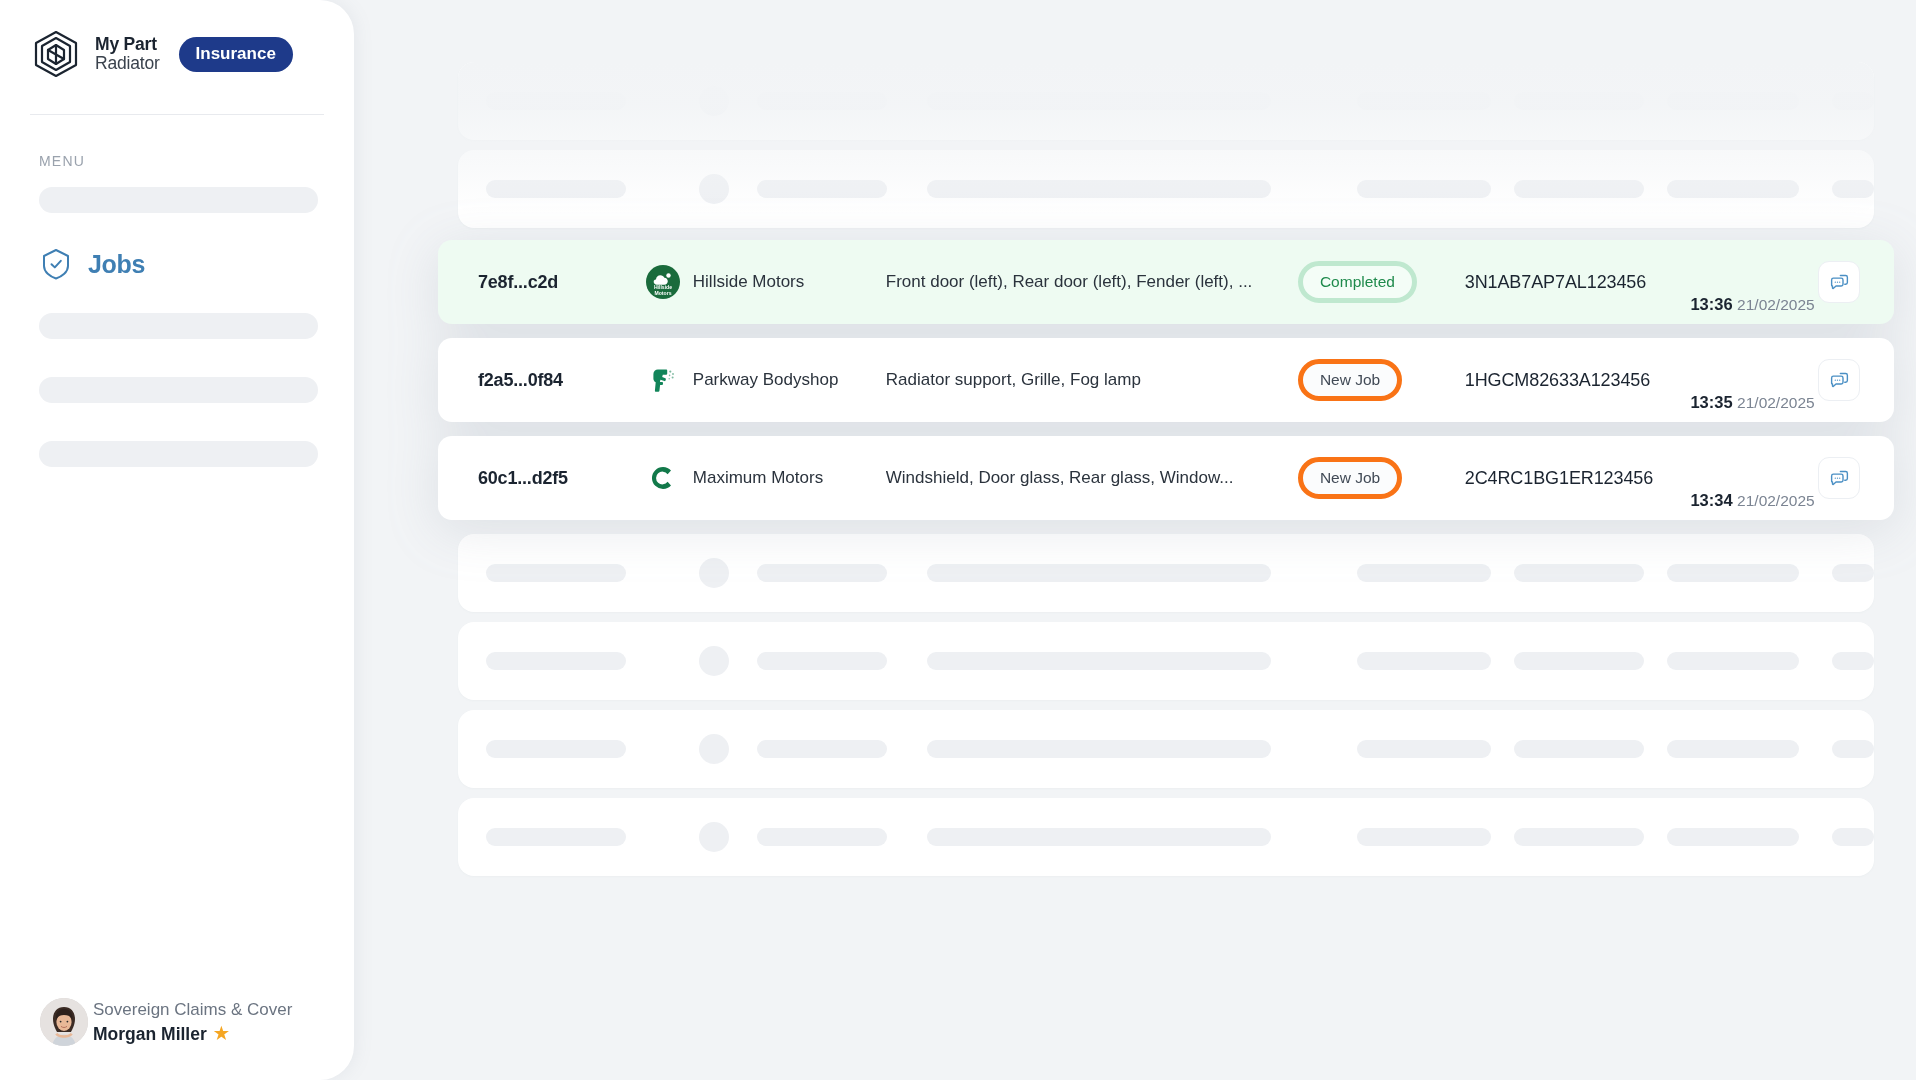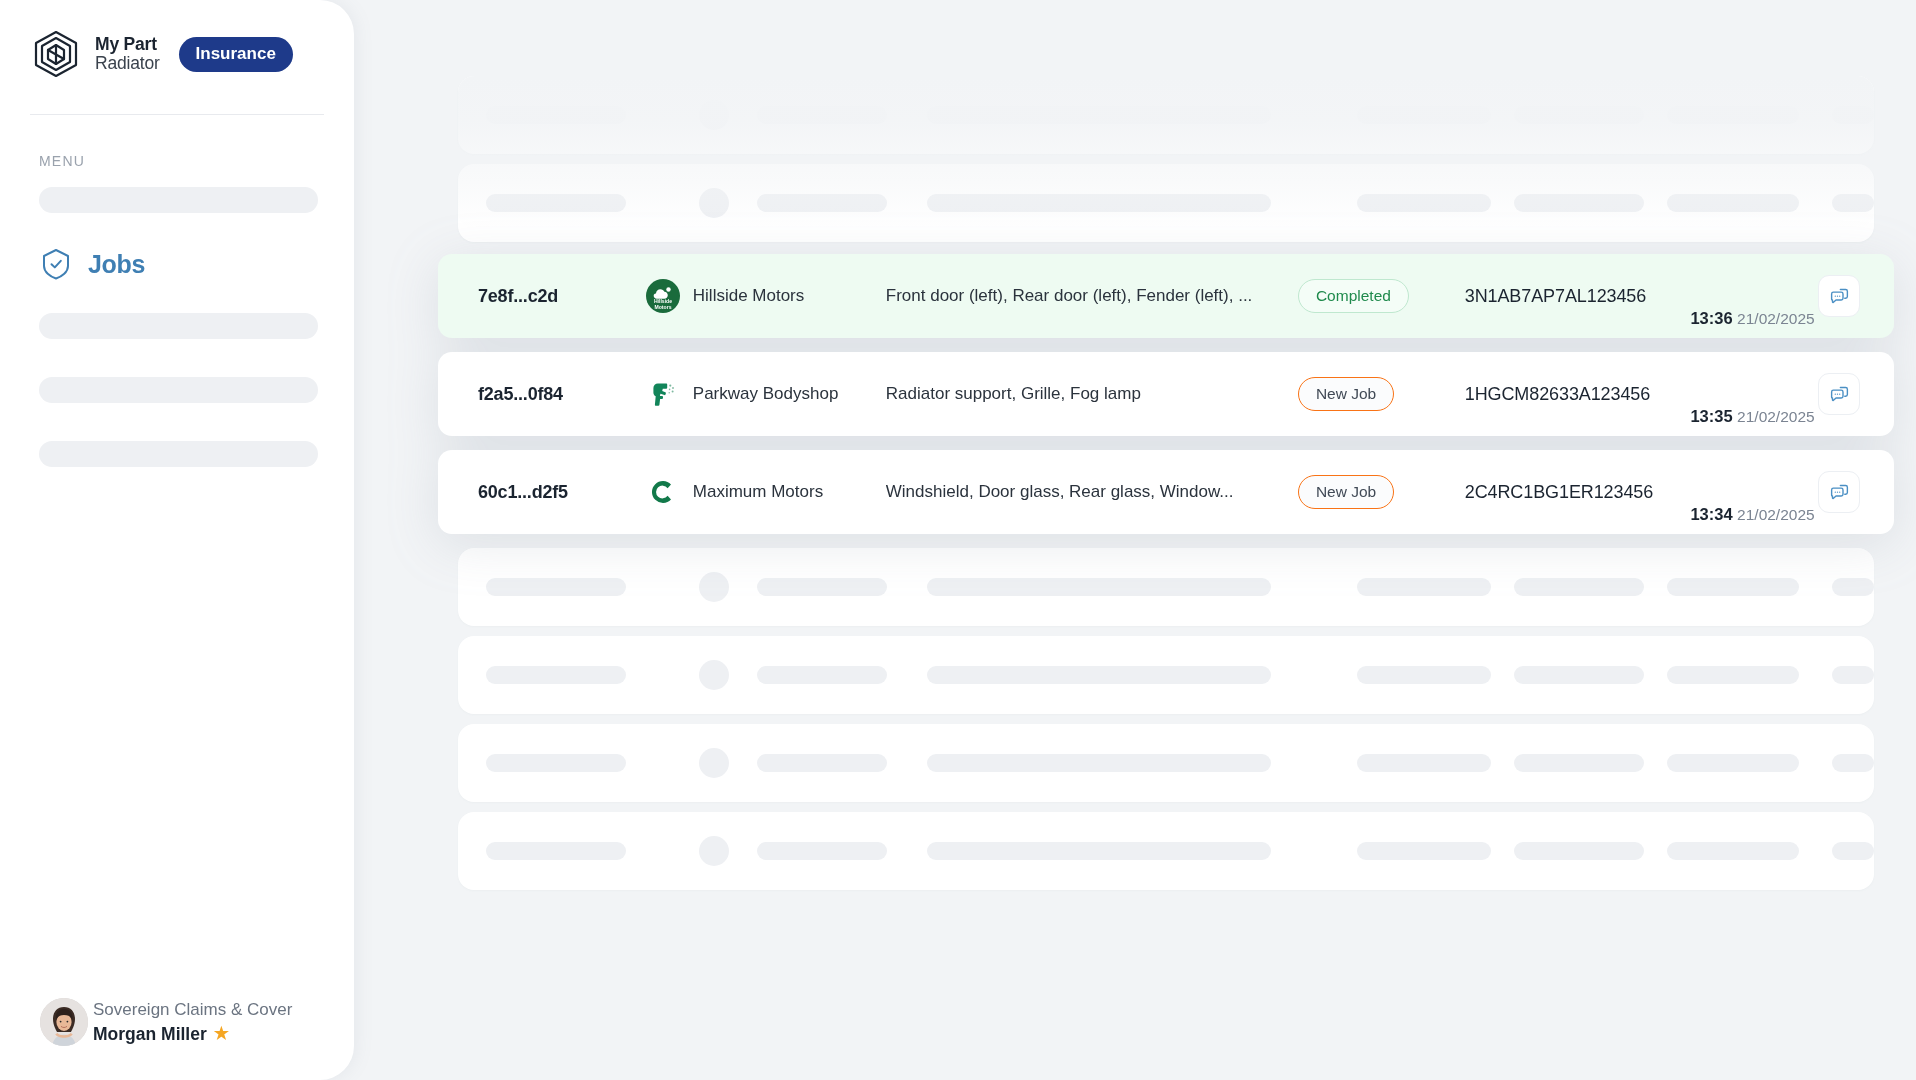--- a/index.html
+++ b/index.html
@@ -84,21 +84,21 @@
   }
   .star { color: #f5a623; font-size: 17px; }
 
   
   .main {
     position: absolute; left: 354px; top: 0;
     width: 1562px; height: 1080px;
     background: #f2f4f6;
   }
   .list {
-    position: absolute; left: 104px; top: 76px;
+    position: absolute; left: 104px; top: 62px;
     width: 1416px;
   }
 
   .row {
     background: #ffffff;
     border-radius: 16px;
     height: 78px;
     margin-bottom: 10px;
     display: flex; align-items: center;
     position: relative;
@@ -155,21 +155,21 @@
   .shop-logo { width: 36px; height: 36px; flex: 0 0 36px; }
   .shop-name { font-size: 17px; color: #2b333d; white-space: nowrap; }
   .cell-parts {
     width: 420px; margin-left: 30px;
     font-size: 17px; color: #2b333d;
     white-space: nowrap; overflow: hidden; text-overflow: ellipsis;
   }
   .cell-badge { width: 170px; display: flex; }
   .badge {
     font-size: 15.5px; padding: 7px 17px; border-radius: 999px;
-    border: 1px solid #f97316; color: #414a56; background: #fbfcfd;
+    border: 5px solid #f97316; color: #414a56; background: #fbfcfd;
     white-space: nowrap;
   }
   .badge.green { color: #1f8a4c; border-color: #bfe8cf; background: #f4fdf7; }
   .cell-vin {
     width: 230px;
     font-size: 18px; color: #1b2430; letter-spacing: -0.1px;
     white-space: nowrap;
   }
   .cell-time { width: 130px; margin-top: 44px; }
   .time-h { font-size: 16.5px; font-weight: 700; color: #1b2430; line-height: 21px; }

